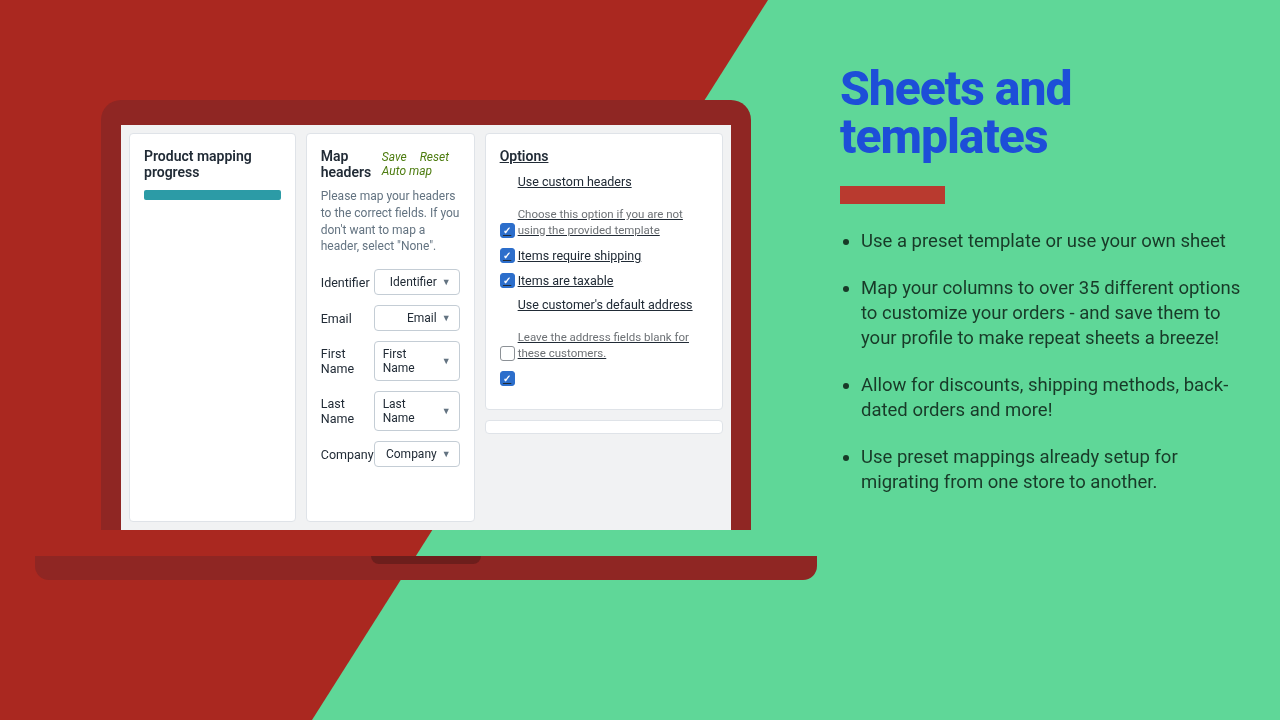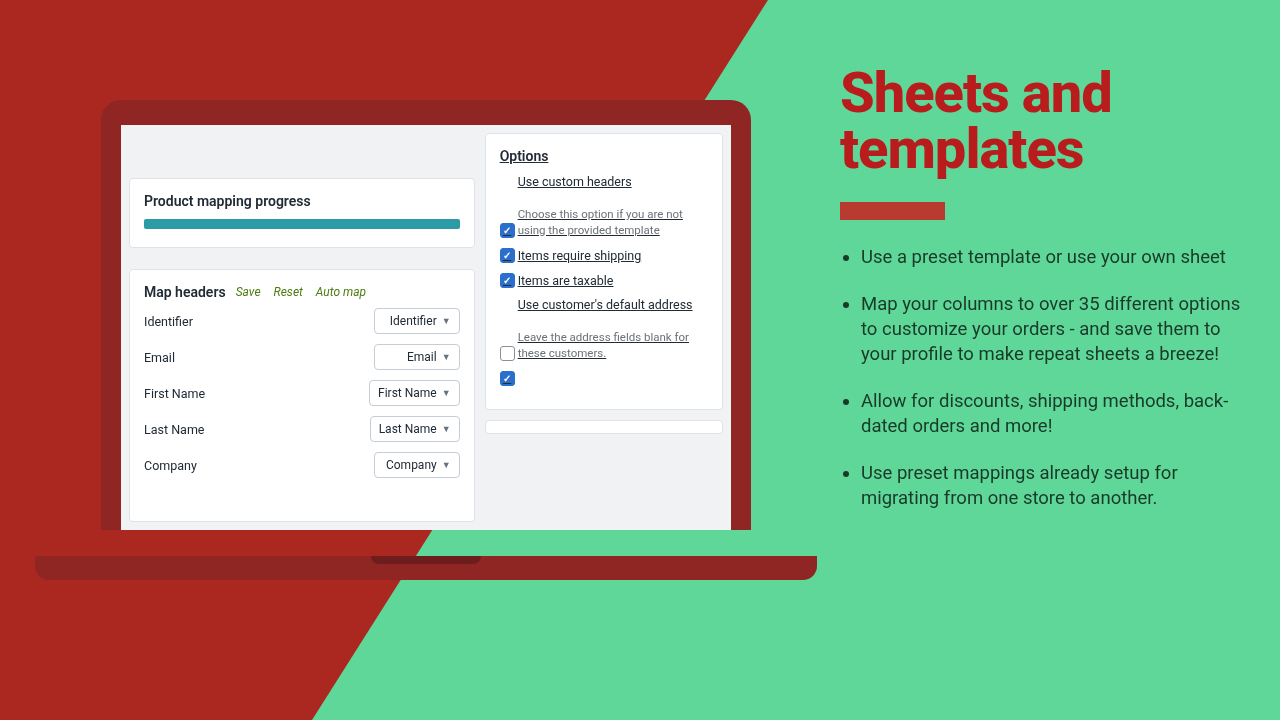--- a/index.html
+++ b/index.html
@@ -1,30 +1,30 @@
 <!DOCTYPE html>
 <html><head>
 <meta charset="utf-8">
 <style>
 * { margin:0; padding:0; box-sizing:border-box; }
 body { font-family:-apple-system,BlinkMacSystemFont,"Segoe UI",Roboto,sans-serif; width:1280px; height:720px; overflow:hidden; position:relative; background:#5fd798; }
 .bg-red { position:absolute; left:0; top:0; width:100%; height:100%; background:#aa2820; clip-path:polygon(0 0, 768px 0, 312px 720px, 0 720px); }
 .promo { position:absolute; right:30px; top:65px; width:410px; color:#801d1d; z-index:5; }
-.promo h1 { font-size:56px; font-weight:800; line-height:1.0; letter-spacing:-1px; color:#b91c1c; }
+.promo h1 { font-size:48px; font-weight:800; line-height:1.0; letter-spacing:-1px; color:#1d4ed8; }
 .promo .divider { width:105px; height:18px; background:#b93a2f; margin:25px 0 25px; }
 .promo ul { color:#183a28; font-size:18.5px; line-height:1.35; padding-left:21px; }
 .promo li { margin-bottom:22px; }
 
 .laptop { position:absolute; left:35px; top:100px; width:782px; height:480px; z-index:10; }
 .laptop-body { position:absolute; left:66px; top:0; width:650px; height:430px; background:#8f2623; border-radius:20px 20px 0 0; padding:25px 20px 0; }
 .laptop-base { position:absolute; left:0; bottom:0; width:782px; height:24px; background:#8f2623; border-radius:0 0 14px 14px; }
 .laptop-base::before { content:""; position:absolute; left:50%; transform:translateX(-50%); top:0; width:110px; height:8px; background:#6d1e1c; border-radius:0 0 8px 8px; }
 
 .screen { background:#f1f2f3; width:100%; height:405px; padding:8px; display:flex; gap:10px; font-size:12.5px; color:#212b36; overflow:hidden; }
-.left-col { flex:1.45; display:flex; flex-direction:column; gap:21px;margin-top:45px; }
+.left-col { flex:1.45; display:flex; flex-direction:row; gap:10px; }
 .right-col { flex:1; display:flex; flex-direction:column; gap:10px;text-decoration:underline; }
 .card { background:#fff; border:1px solid #dfe3e8; border-radius:4px; padding:14px 14px; }
 .card h3 { font-size:14px; font-weight:600; margin-bottom:10px; }
 .progress-bar { height:10px; background:#2c9ba6; border-radius:2px; margin-bottom:4px; }
 .mh-head { display:flex; justify-content:flex-start; align-items:center; margin-bottom:8px; }
 .mh-links { font-size:12px; }
 .mh-links span { color:#4d7c0f; margin-left:10px; cursor:pointer;font-style:italic; }
 .help { color:#637381; font-size:12px; line-height:1.4; margin-bottom:14px; }
 .field-row { display:flex; justify-content:space-between; align-items:center; margin-bottom:10px; font-size:12.5px; }
 .select { border:1px solid #c4cdd5; border-radius:4px; padding:5px 8px; background:#fff; font-size:12px; display:flex; align-items:center; gap:5px; min-width:86px; justify-content:flex-end; }
@@ -64,20 +64,21 @@
 
         <div class="card" style="flex:1;">
           <div class="mh-head">
             <h3 style="margin:0">Map headers</h3>
             <div class="mh-links">
               <span>Save</span>
               <span>Reset</span>
               <span>Auto map</span>
             </div>
           </div>
+          <div class="help">Please map your headers to the correct fields. If you don't want to map a header, select "None".</div>
 
           <div class="field-row">
             <span>Identifier</span>
             <div class="select">
                 <span>Identifier</span>
                 <span class="caret">▼</span>
               </div>
           </div>
           <div class="field-row">
             <span>Email</span>

